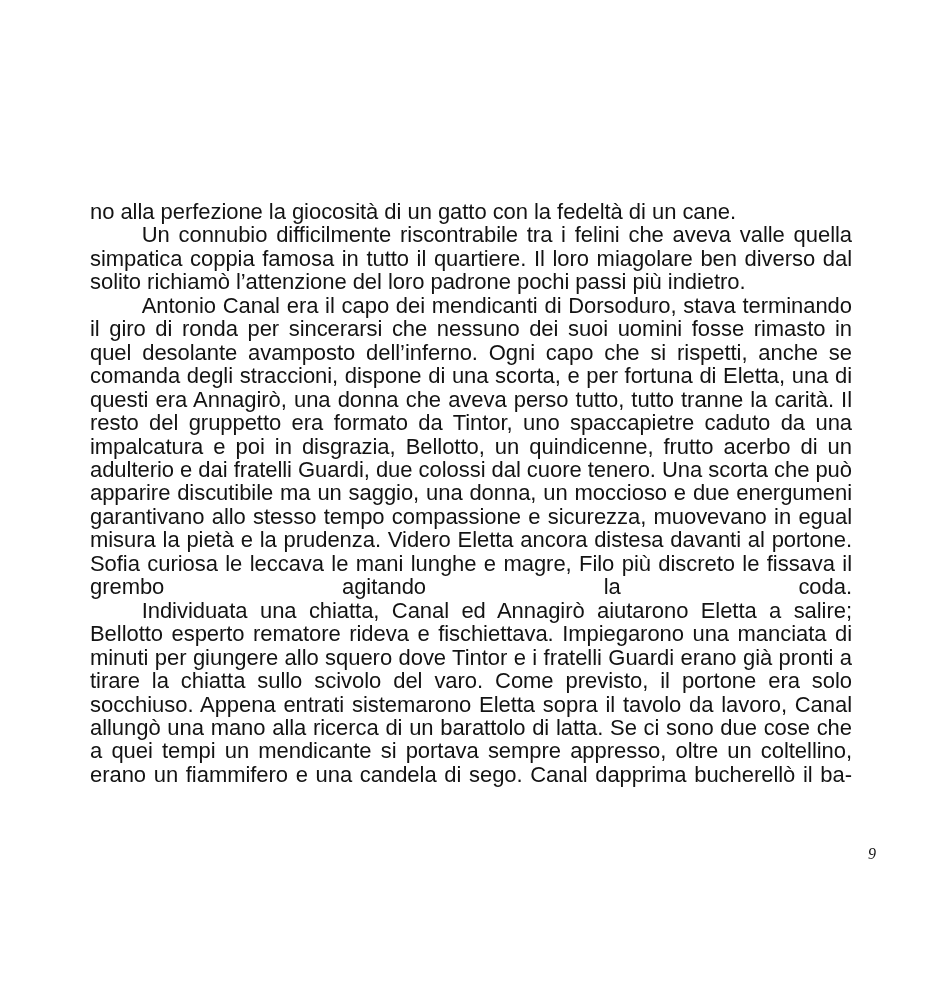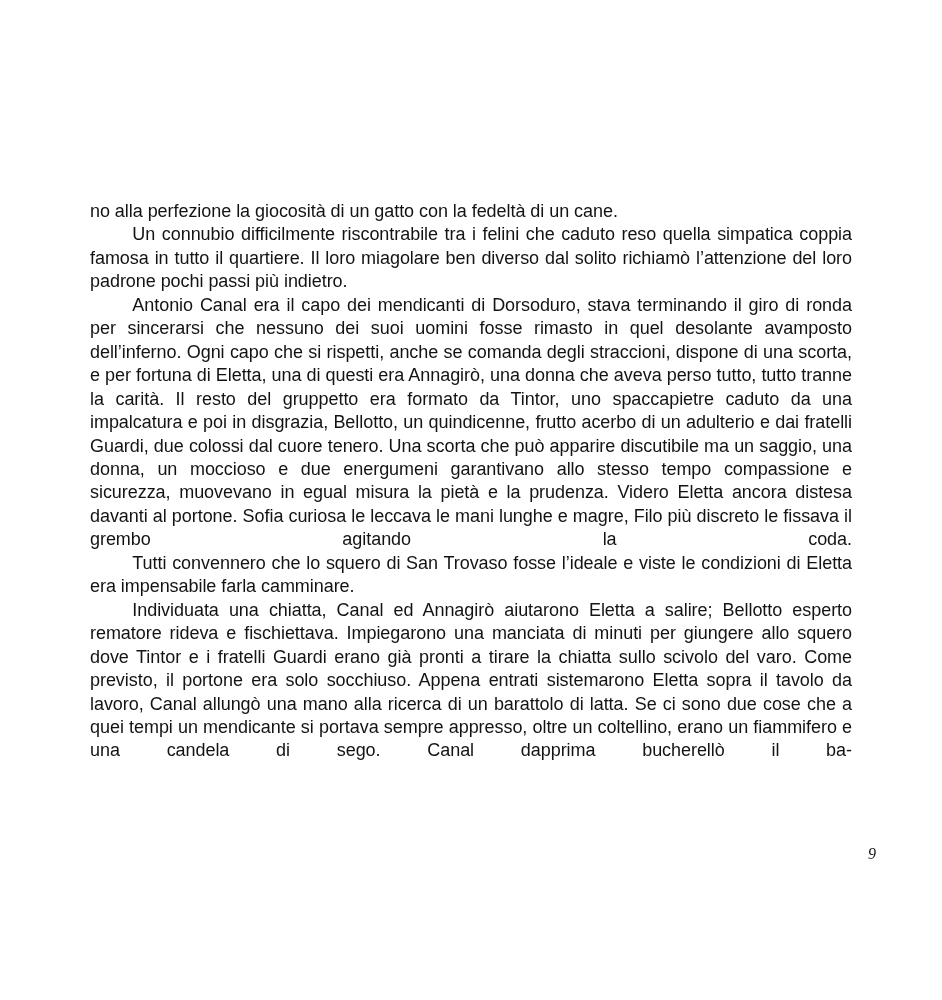--- a/index.html
+++ b/index.html
@@ -18,21 +18,21 @@
     position: relative;
     width: 942px;
     height: 1000px;
     background: #ffffff;
   }
   .text-block {
     position: absolute;
     left: 90px;
     top: 200px;
     width: 762px;
-    font-size: 18px;
+    font-size: 22px;
     line-height: 23.45px;
     text-align: justify;
     text-justify: inter-word;
     letter-spacing: -0.05px;
     color: #131313;
   }
   .text-block p {
     margin: 0;
     padding: 0;
     text-align: justify;
@@ -56,21 +56,20 @@
     letter-spacing: 0;
   }
 </style>
 </head>
 <body>
 
 <div class="page">
 
   <div class="text-block">
     <p class="">no alla perfezione la giocosità di un gatto con la fedeltà di un cane.</p>
-    <p class="indent">Un connubio difficilmente riscontrabile tra i felini che caduto reso quella simpatica coppia famosa in tutto il quartiere. Il loro miagolare ben diverso dal solito richiamò l’attenzione del loro padrone pochi passi più indietro.</p>
+    <p class="indent">Un connubio difficilmente riscontrabile tra i felini che aveva valle quella simpatica coppia famosa in tutto il quartiere. Il loro miagolare ben diverso dal solito richiamò l’attenzione del loro padrone pochi passi più indietro.</p>
     <p class="indent full-justify">Antonio Canal era il capo dei mendicanti di Dorsoduro, stava terminando il giro di ronda per sincerarsi che nessuno dei suoi uomini fosse rimasto in quel desolante avamposto dell’inferno. Ogni capo che si rispetti, anche se comanda degli straccioni, dispone di una scorta, e per fortuna di Eletta, una di questi era Annagirò, una donna che aveva perso tutto, tutto tranne la carità. Il resto del gruppetto era formato da Tintor, uno spaccapietre caduto da una impalcatura e poi in disgrazia, Bellotto, un quindicenne, frutto acerbo di un adulterio e dai fratelli Guardi, due colossi dal cuore tenero. Una scorta che può apparire discutibile ma un saggio, una donna, un moccioso e due energumeni garantivano allo stesso tempo compassione e sicurezza, muovevano in egual misura la pietà e la prudenza. Videro Eletta ancora distesa davanti al portone. Sofia curiosa le leccava le mani lunghe e magre, Filo più discreto le fissava il grembo agitando la coda.</p>
-    <p class="indent">Tutti convennero che lo squero di San Trovaso fosse l’ideale e viste le condizioni di Eletta era impensabile farla camminare.</p>
     <p class="indent full-justify">Individuata una chiatta, Canal ed Annagirò aiutarono Eletta a salire; Bellotto esperto rematore rideva e fischiettava. Impiegarono una manciata di minuti per giungere allo squero dove Tintor e i fratelli Guardi erano già pronti a tirare la chiatta sullo scivolo del varo. Come previsto, il portone era solo socchiuso. Appena entrati sistemarono Eletta sopra il tavolo da lavoro, Canal allungò una mano alla ricerca di un barattolo di latta. Se ci sono due cose che a quei tempi un mendicante si portava sempre appresso, oltre un coltellino, erano un fiammifero e una candela di sego. Canal dapprima bucherellò il ba-</p>
   </div>
 
   <div class="folio">9</div>
 
 </div>
 
 </body></html>

